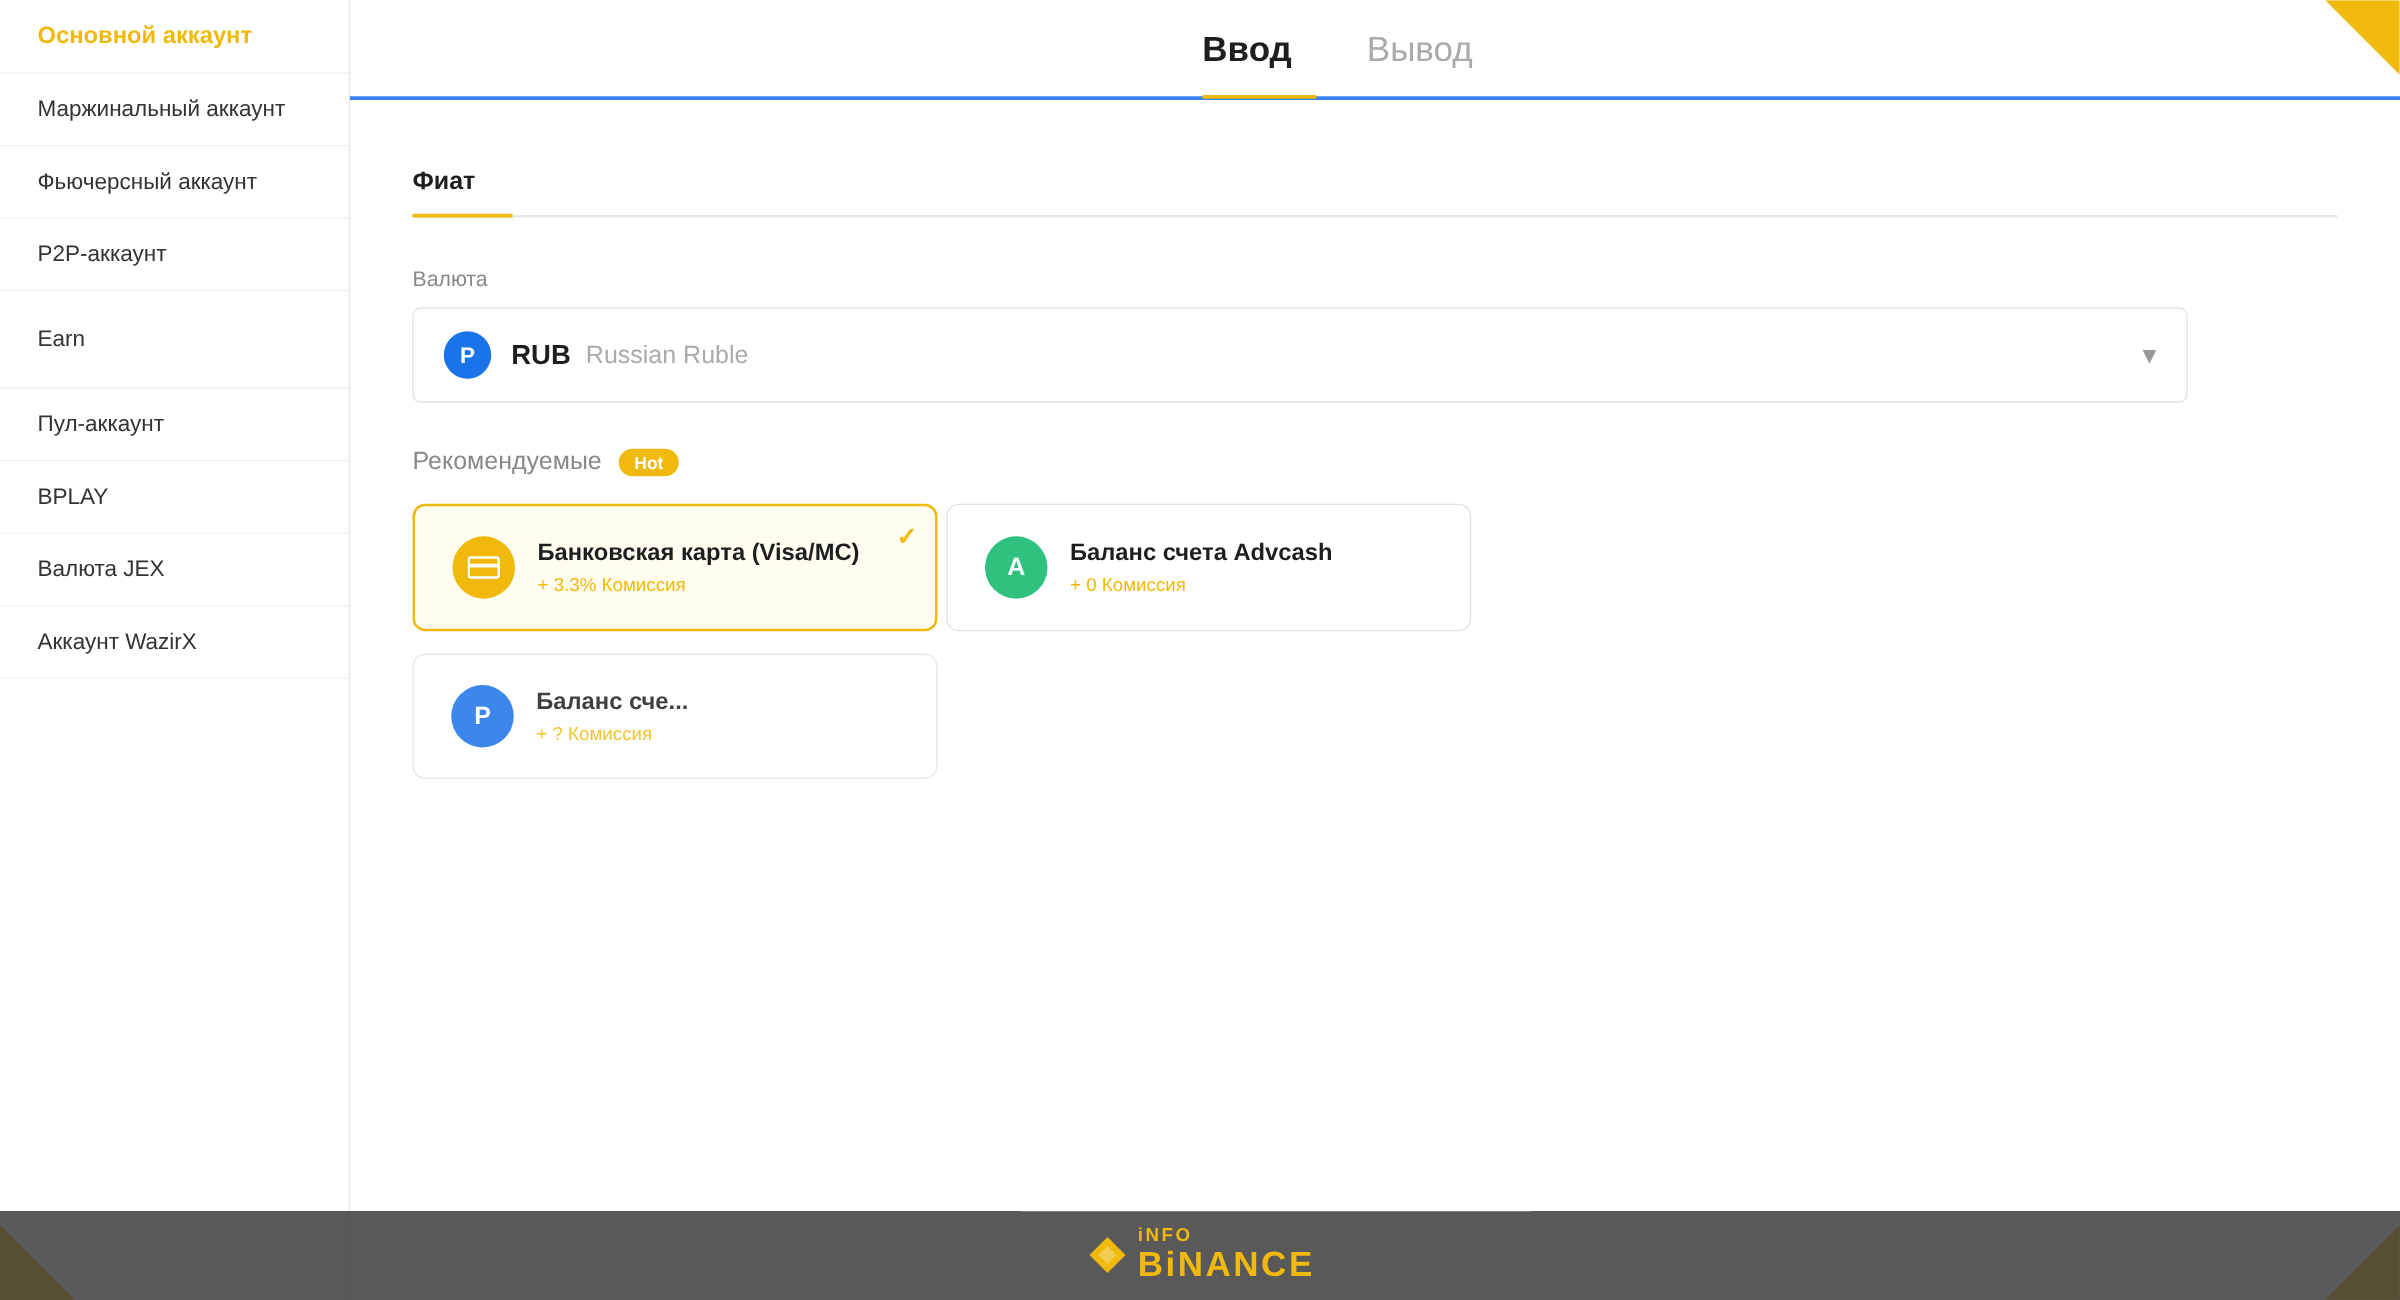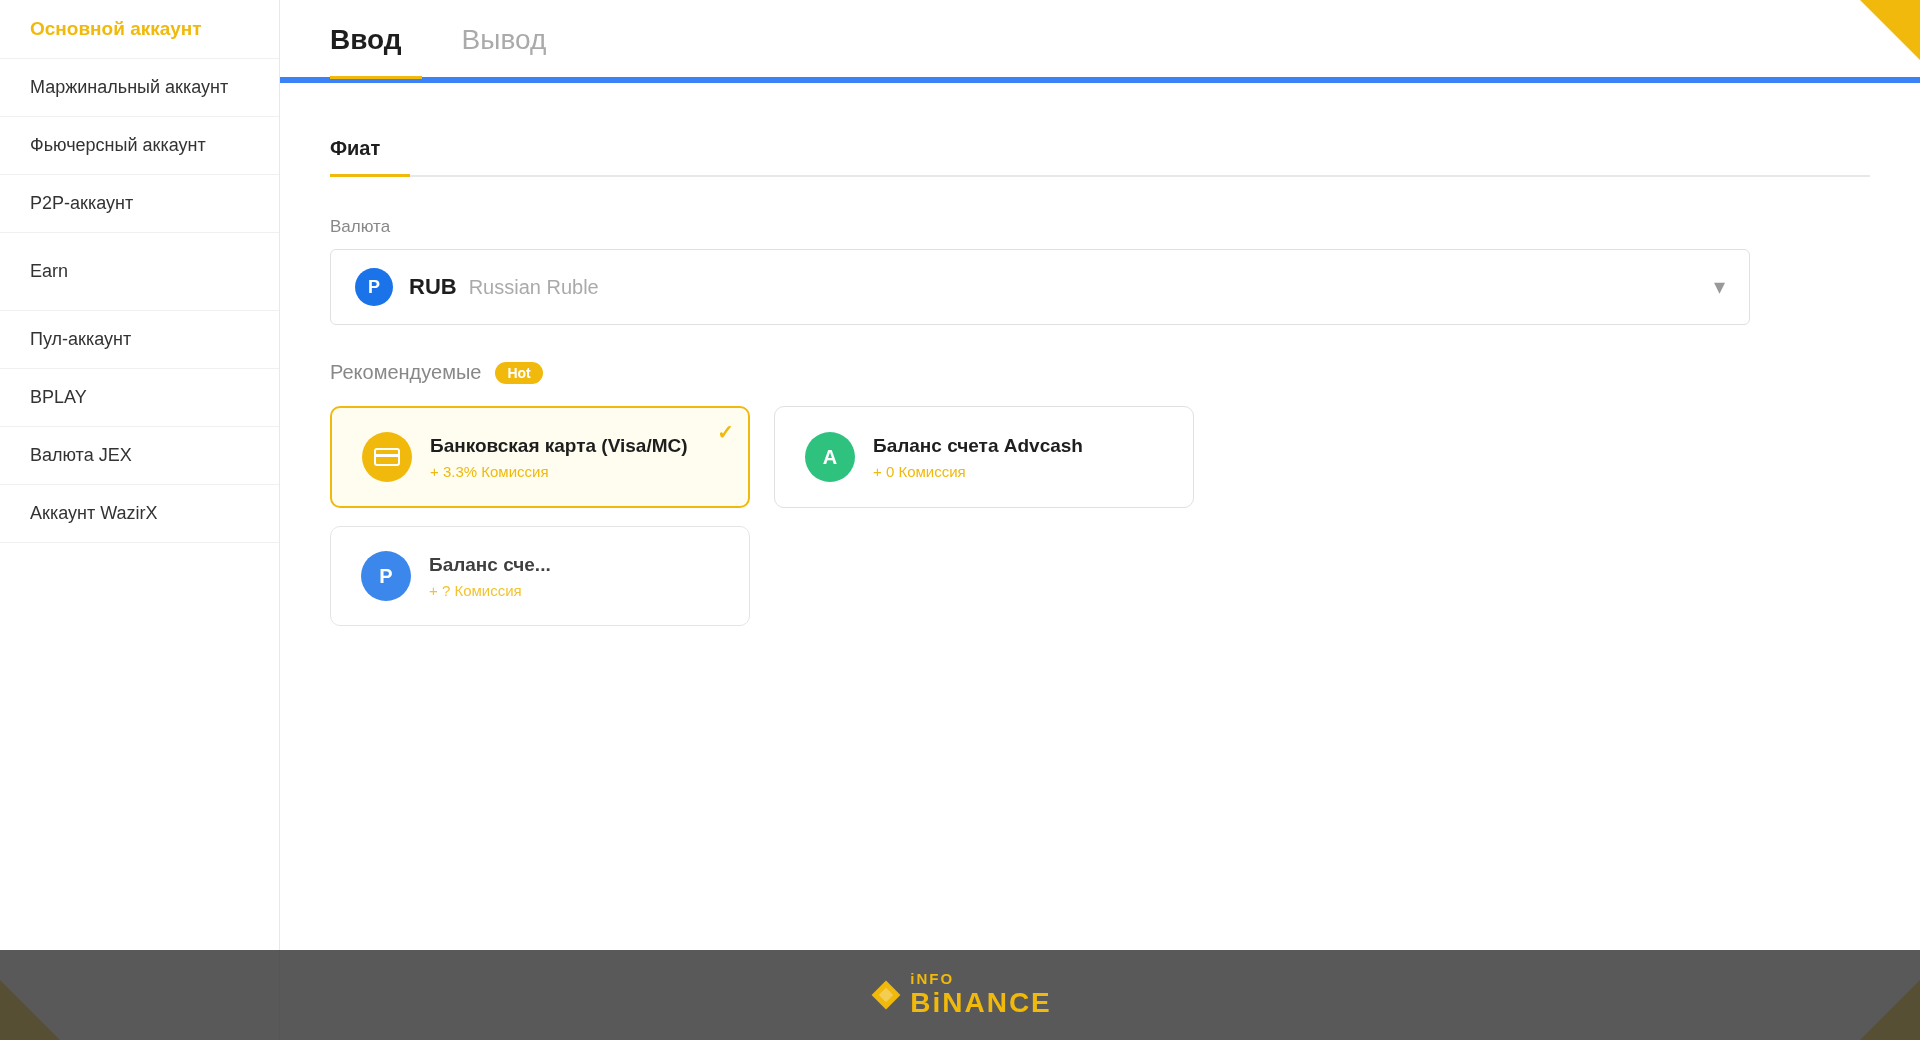--- a/index.html
+++ b/index.html
@@ -72,22 +72,23 @@
       display: flex;
       flex-direction: column;
       background: #fff;
       overflow: hidden;
     }
 
     
     .top-tabs {
       display: flex;
       padding: 0 50px;
-      border-bottom: 6px solid #3b82f6;
-      background: #fff;
+      border-bottom: 3px solid #3b82f6;
+      background: #fff;
+      justify-content: center;
     }
 
     .top-tab {
       padding: 24px 20px 20px 0;
       margin-right: 40px;
       font-size: 28px;
       color: #aaa;
       cursor: pointer;
       border-bottom: 3px solid transparent;
       margin-bottom: -2px;
@@ -210,21 +211,21 @@
       color: #fff;
       font-size: 14px;
       font-weight: 700;
       padding: 3px 12px;
       border-radius: 12px;
     }
 
     
     .payment-cards {
       display: flex;
-      gap: 24px;
+      gap: 7px;
       flex-wrap: wrap;
     }
 
     .payment-card {
       border: 1px solid #e0e0e0;
       border-radius: 10px;
       padding: 24px 30px;
       display: flex;
       align-items: center;
       cursor: pointer;
@@ -290,21 +291,21 @@
       flex-wrap: wrap;
       margin-top: 18px;
     }
 
     
     .bottom-overlay {
       position: fixed;
       bottom: 0;
       left: 0;
       right: 0;
-      height: 90px;
+      height: 71px;
       background: rgba(60, 60, 60, 0.85);
       display: flex;
       align-items: center;
       justify-content: center;
       z-index: 100;
     }
 
     .binance-logo {
       display: flex;
       align-items: center;

